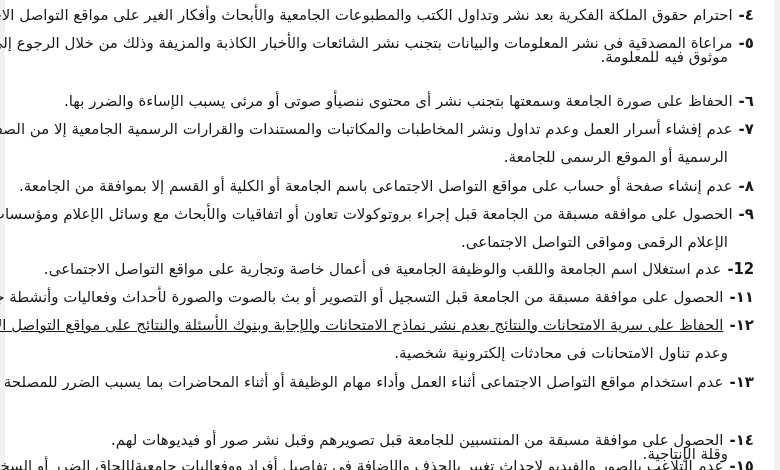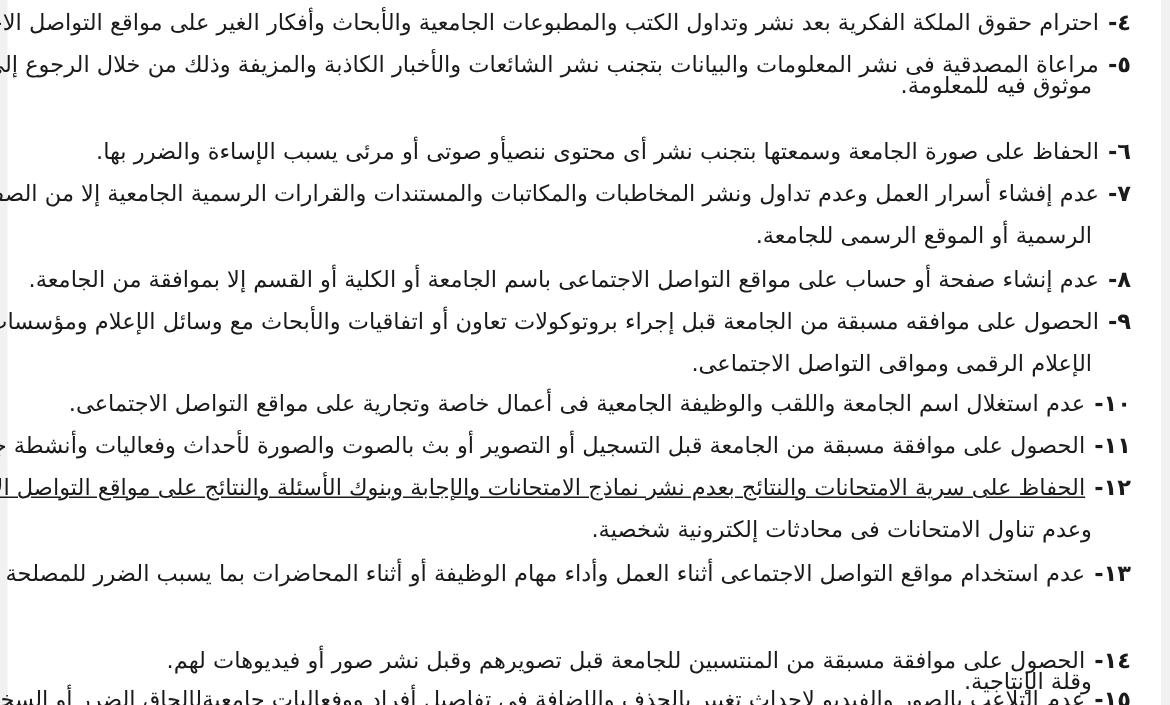--- a/index.html
+++ b/index.html
@@ -106,21 +106,21 @@
     <div class="line" style="top:0px;">
       <span class="num">٩-</span><span>الحصول على موافقه مسبقة من الجامعة قبل إجراء بروتوكولات تعاون أو اتفاقيات والأبحاث مع وسائل الإعلام ومؤسسات</span>
     </div>
     <div class="line cont" style="top:28px;">
       <span>الإعلام الرقمى ومواقى التواصل الاجتماعى.</span>
     </div>
   </div>
 
   <div class="item" style="top:259px;">
     <div class="line" style="top:0px;">
-      <span class="num">١٠-</span><span>عدم استغلال اسم الجامعة واللقب والوظيفة الجامعية فى أعمال خاصة وتجارية على مواقع التواصل الاجتماعى.</span>
+      <span class="num">12-</span><span>عدم استغلال اسم الجامعة واللقب والوظيفة الجامعية فى أعمال خاصة وتجارية على مواقع التواصل الاجتماعى.</span>
     </div>
   </div>
 
   <div class="item" style="top:287px;">
     <div class="line" style="top:0px;">
       <span class="num">١١-</span><span>الحصول على موافقة مسبقة من الجامعة قبل التسجيل أو التصوير أو بث بالصوت والصورة لأحداث وفعاليات وأنشطة جامعية.</span>
     </div>
   </div>
 
   <div class="item" style="top:315px;">

